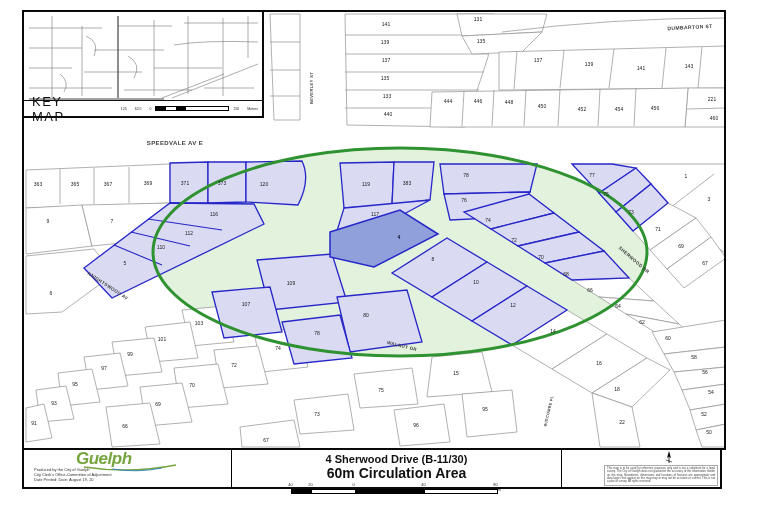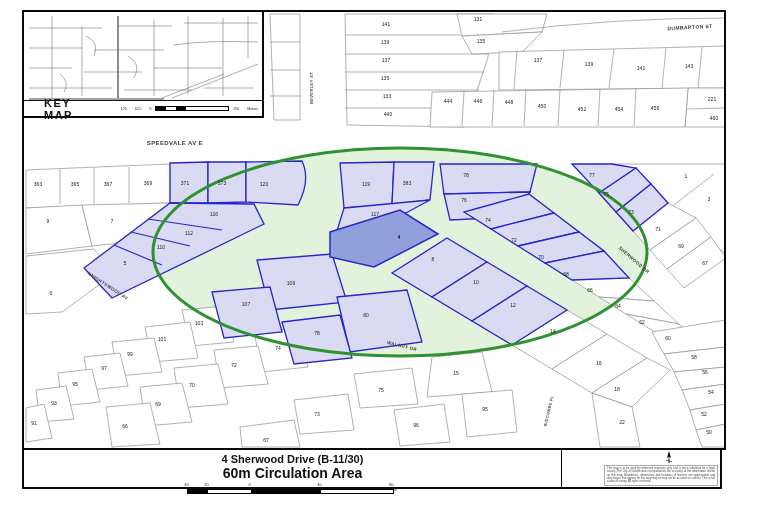--- a/index.html
+++ b/index.html
@@ -16,21 +16,21 @@
   .greenfill{fill:#e2f2dc;stroke:none;}
   
   .labels{position:absolute;left:0;top:0;width:760px;height:505px;pointer-events:none;}
   .lot-label{position:absolute;transform:translate(-50%,-50%);font-size:5px;color:#1c1c1c;white-space:nowrap;}
   .lot-label.s{color:#101030;font-weight:bold;background:none;}
   .street-label{position:absolute;font-weight:bold;color:#3c3c3c;letter-spacing:0.4px;white-space:nowrap;}
   
   .keymap{position:absolute;left:22px;top:10px;width:242px;height:108px;background:#fff;border:2px solid #0a0a0a;box-sizing:border-box;}
   .keymap svg{position:absolute;left:0;top:0;}
   .keymap-band{position:absolute;left:0;right:0;bottom:0;height:15px;border-top:1px solid #111;display:flex;align-items:center;background:#fff;}
-  .keymap-title{font-size:11px;font-weight:bold;letter-spacing:1.5px;color:#111;margin-left:20px;}
+  .keymap-title{font-size:13px;font-weight:normal;letter-spacing:1.5px;color:#111;margin-left:8px;}
   .key-scale{display:flex;align-items:center;margin-left:18px;}
   .key-scale span{font-size:3.5px;color:#222;margin:0 4px;}
   .key-bar{display:flex;border:0.5px solid #000;height:2.5px;}
   .key-bar i{display:block;height:100%;}
   .key-units{font-size:3px;color:#222;margin-left:2px;}
   
   .titleblock{position:absolute;left:22px;top:448px;width:700px;height:41px;border:2px solid #0a0a0a;box-sizing:border-box;background:#fff;display:flex;}
   .tb-left{width:208px;border-right:1px solid #000;position:relative;box-sizing:border-box;padding:1px 4px;}
   .logo{margin-left:48px;line-height:15px;position:relative;width:110px;}
   .logo-text{font-size:17px;font-weight:bold;font-style:italic;color:#76a53e;letter-spacing:-0.5px;}
@@ -282,20 +282,34 @@
     <span class="lot-label w" style="left: 192px; top: 385px;">70</span>
     <span class="lot-label w" style="left: 158px; top: 404px;">69</span>
     <span class="lot-label w" style="left: 125px; top: 426px;">66</span>
     <span class="lot-label w" style="left: 381px; top: 390px;">75</span>
     <span class="lot-label w" style="left: 317px; top: 414px;">73</span>
     <span class="lot-label w" style="left: 266px; top: 440px;">67</span>
     <span class="lot-label w" style="left: 416px; top: 425px;">96</span>
   </div>
 
 <div class="titleblock">
+  <div class="tb-left">
+    <div class="logo">
+      <span class="logo-text">Guelph</span>
+      <svg width="96" height="8" viewBox="0 0 96 8">
+        <path d="M2,3 Q48,10 94,1" stroke="#76a53e" stroke-width="1.4" fill="none"></path>
+        <path d="M30,5 Q55,9 80,4" stroke="#2c7fb8" stroke-width="0.9" fill="none"></path>
+      </svg>
+    </div>
+    <div class="credits">
+      <div>Produced by the City of Guelph</div>
+      <div>City Clerk's Office-Committee of Adjustment</div>
+      <div>Date Printed: Date: August 19, 20</div>
+    </div>
+  </div>
   <div class="tb-center">
     <div class="tb-title1">4 Sherwood Drive (B-11/30)</div>
     <div class="tb-title2">60m Circulation Area</div>
     <div class="scalebar">
       <span class="sl unit">m</span>
       <div class="bar">
         <i style="width:20px;background:#000;"></i>
           <i style="width:43px;background:#fff;"></i>
           <i style="width:70px;background:#000;"></i>
           <i style="width:72px;background:#fff;"></i>

